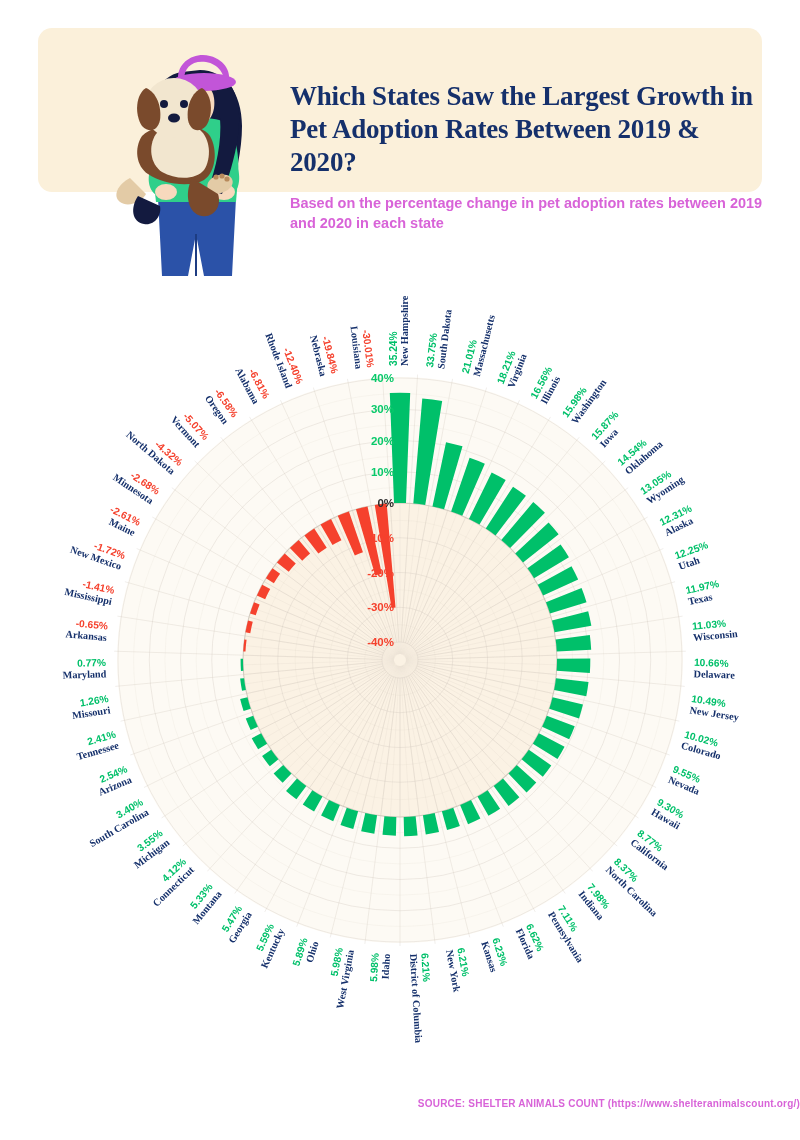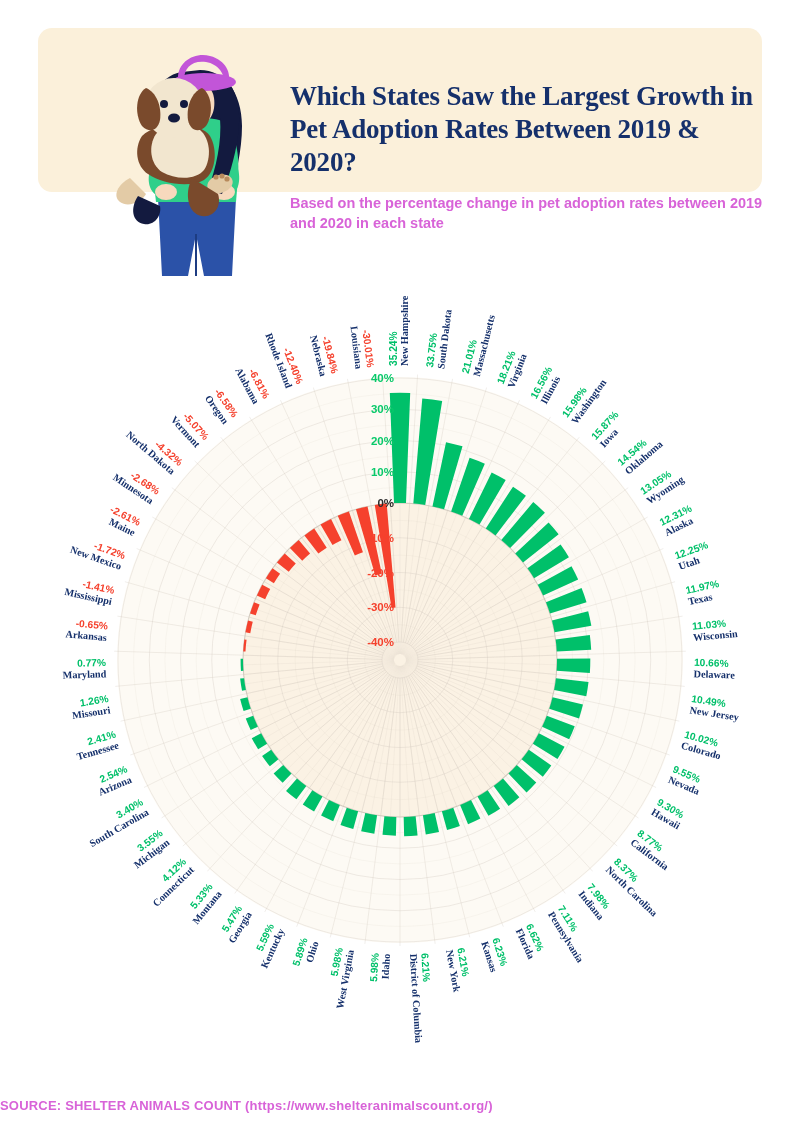--- a/index.html
+++ b/index.html
@@ -46,23 +46,23 @@
   .tick-neg { fill:#f5412d; }
 
   .lbl-state { font-family:"Liberation Serif", serif; font-weight:bold; font-size:10.2px; fill:#15306b; }
   .lbl-val   { font-family:"Liberation Sans", sans-serif; font-weight:bold; font-size:10.2px; }
   .v-pos { fill:#00c06a; }
   .v-neg { fill:#f5412d; }
 
   
   .source {
     position: absolute; left: 0; top: 1098px; width: 800px;
-    text-align: left;
+    text-align: right;
     font-family: "Liberation Sans", sans-serif;
-    font-weight: bold; font-size: 13px;
+    font-weight: bold; font-size: 10px;
     color: #d863d8; letter-spacing: 0.2px;
   }
 </style>
 </head>
 <body>
 
 <div id="page">
 
   <div class="header-card">
     <svg class="illus" viewBox="0 0 190 240" aria-hidden="true">

